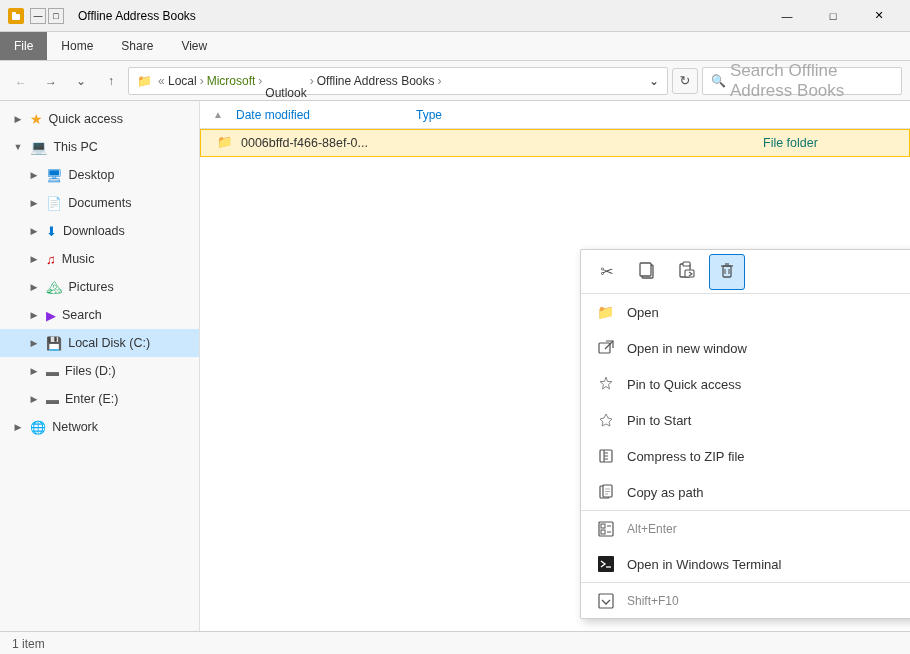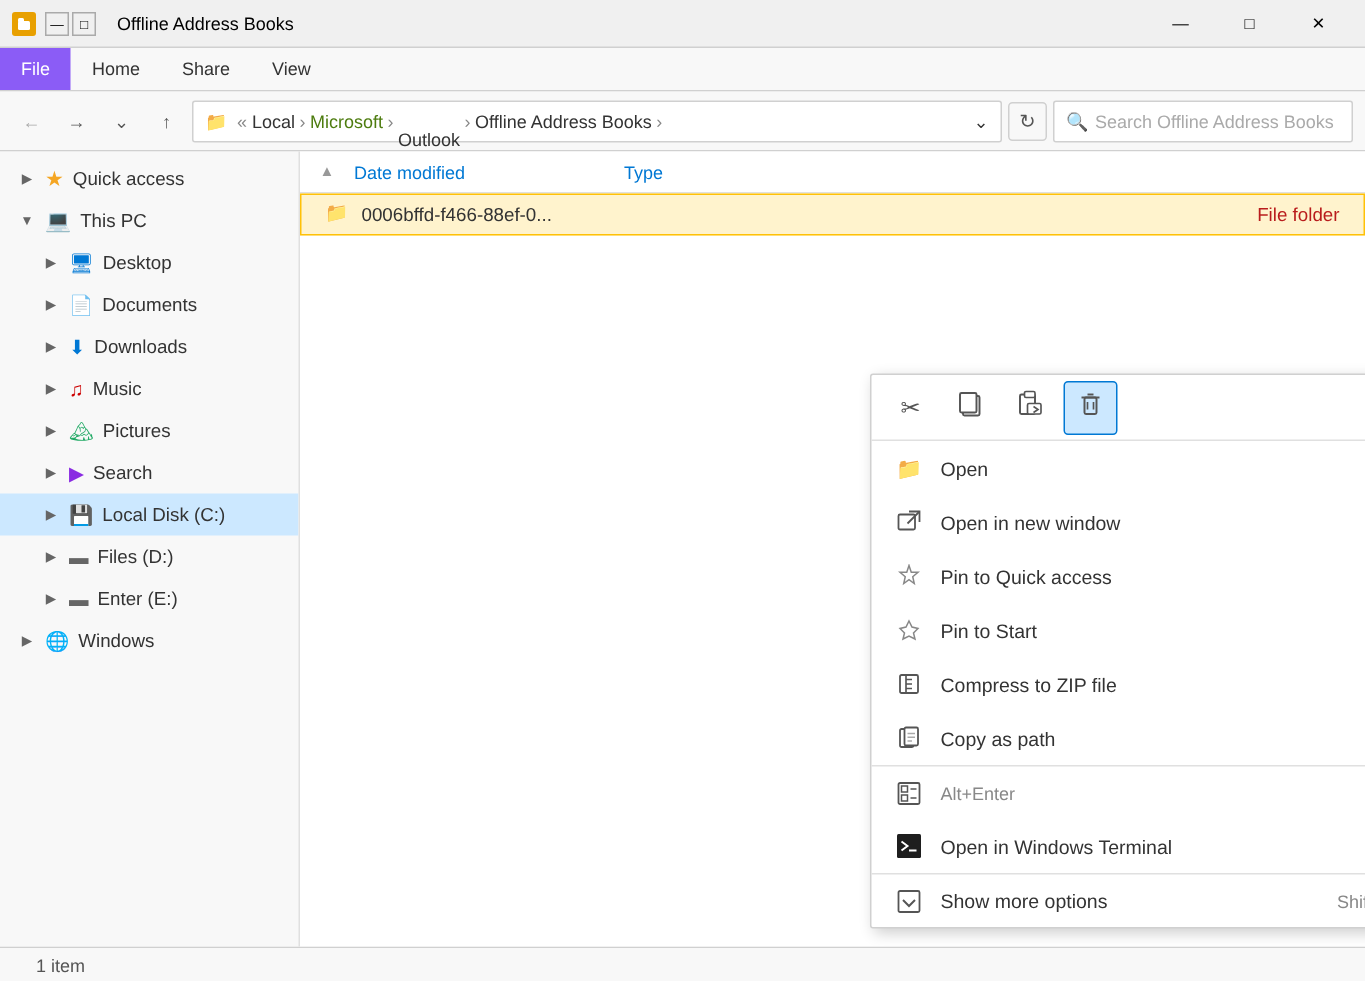--- a/index.html
+++ b/index.html
@@ -66,21 +66,21 @@
       height: 28px;
     }
     .ribbon-tab {
       padding: 0 14px;
       display: flex; align-items: center;
       font-size: 12px;
       cursor: pointer;
       color: #333;
     }
     .ribbon-tab.active {
-      background: #8b5cf6;
+      background: #737373;
       color: #fff;
       text-align: center;
     }
 
     
     .address-bar {
       height: 40px;
       background: #f8f8f8;
       border-bottom: 1px solid #d0d0d0;
       display: flex;
@@ -202,21 +202,21 @@
       padding: 0 16px;
       cursor: pointer;
       font-size: 12.5px;
       color: #333;
       background: #fff3cd;
       border: 1px solid #ffc107;
     }
     .file-icon { width: 18px; height: 18px; margin-right: 6px; flex-shrink: 0; }
     .file-name { flex: 1; font-size: 12.5px; }
     .file-date { width: 180px; color: #666; }
-    .file-type { width: 130px; color: #b91c1c; text-align: right; }
+    .file-type { width: 130px; color: #0f766e; }
 
     
     .context-menu-wrapper {
       position: absolute;
       top: 148px;
       left: 380px;
       z-index: 100;
     }
 
     
@@ -284,21 +284,21 @@
     .ctx-label { flex: 1; }
     .ctx-shortcut { color: #888; font-size: 12px; }
 
     
     .status-bar {
       height: 24px;
       background: #f8f8f8;
       border-top: 1px solid #d0d0d0;
       display: flex;
       align-items: center;
-      padding: 0 24px;
+      padding: 0 12px;
       font-size: 12px;
       color: #555;
     }
   </style>
 </head>
 <body>
 
 <div class="title-bar">
   <span class="title-bar-icon">
     <svg width="12" height="12" viewBox="0 0 12 12">
@@ -342,21 +342,21 @@
     <span class="path-sep">›</span>
     <span style="color:#333;margin-top:25px;">Outlook</span>
     <span class="path-sep">›</span>
     <span style="color:#333;">Offline Address Books</span>
     <span class="path-sep">›</span>
     <span style="margin-left:auto;">⌄</span>
   </div>
   <div class="refresh-btn">↻</div>
   <div class="search-box">
     <span style="margin-right:4px; color:#999;">🔍</span>
-    <span style="font-size:12px; color:#aaa;">Search Offline Address Books</span>
+    <span style="font-size:17px; color:#aaa;">Search Offline Address Books</span>
   </div>
 </div>
 
 <div class="main-layout">
 
   <div class="sidebar">
 
     <div class="sidebar-item">
       <span class="expand-icon">▶</span>
       <span style="color:#f5a623; font-size:14px;">★</span>
@@ -419,21 +419,21 @@
 
     <div class="sidebar-item indent1">
       <span class="expand-icon">▶</span>
       <span style="color:#666; font-size:13px;">▬</span>
       <span class="item-label">Enter (E:)</span>
     </div>
 
     <div class="sidebar-item">
       <span class="expand-icon">▶</span>
       <span style="color:#0078d4; font-size:13px;">🌐</span>
-      <span class="item-label">Windows</span>
+      <span class="item-label">Network</span>
     </div>
 
   </div>
 
   <div class="content-area">
 
     <div class="col-headers">
       <div style="width:20px; text-align:center; color:#999; font-size:10px;">▲</div>
       <div class="col-header date">
         <span>Date modified</span>
@@ -581,21 +581,20 @@
           <span class="ctx-shortcut"></span>
         </div>
 
         <div class="ctx-item separator-above">
           <span class="ctx-icon">
             <svg width="16" height="16" viewBox="0 0 16 16" fill="none">
               <rect x="1" y="1" width="14" height="14" rx="1" stroke="#555" stroke-width="1.2" fill="none"></rect>
               <polyline points="4,7 8,11 12,7" stroke="#555" stroke-width="1.3" fill="none"></polyline>
             </svg>
           </span>
-          <span class="ctx-label">Show more options</span>
           <span class="ctx-shortcut">Shift+F10</span>
         </div>
 
       </div>
     </div>
 
   </div>
 </div>
 
 <div class="status-bar">

